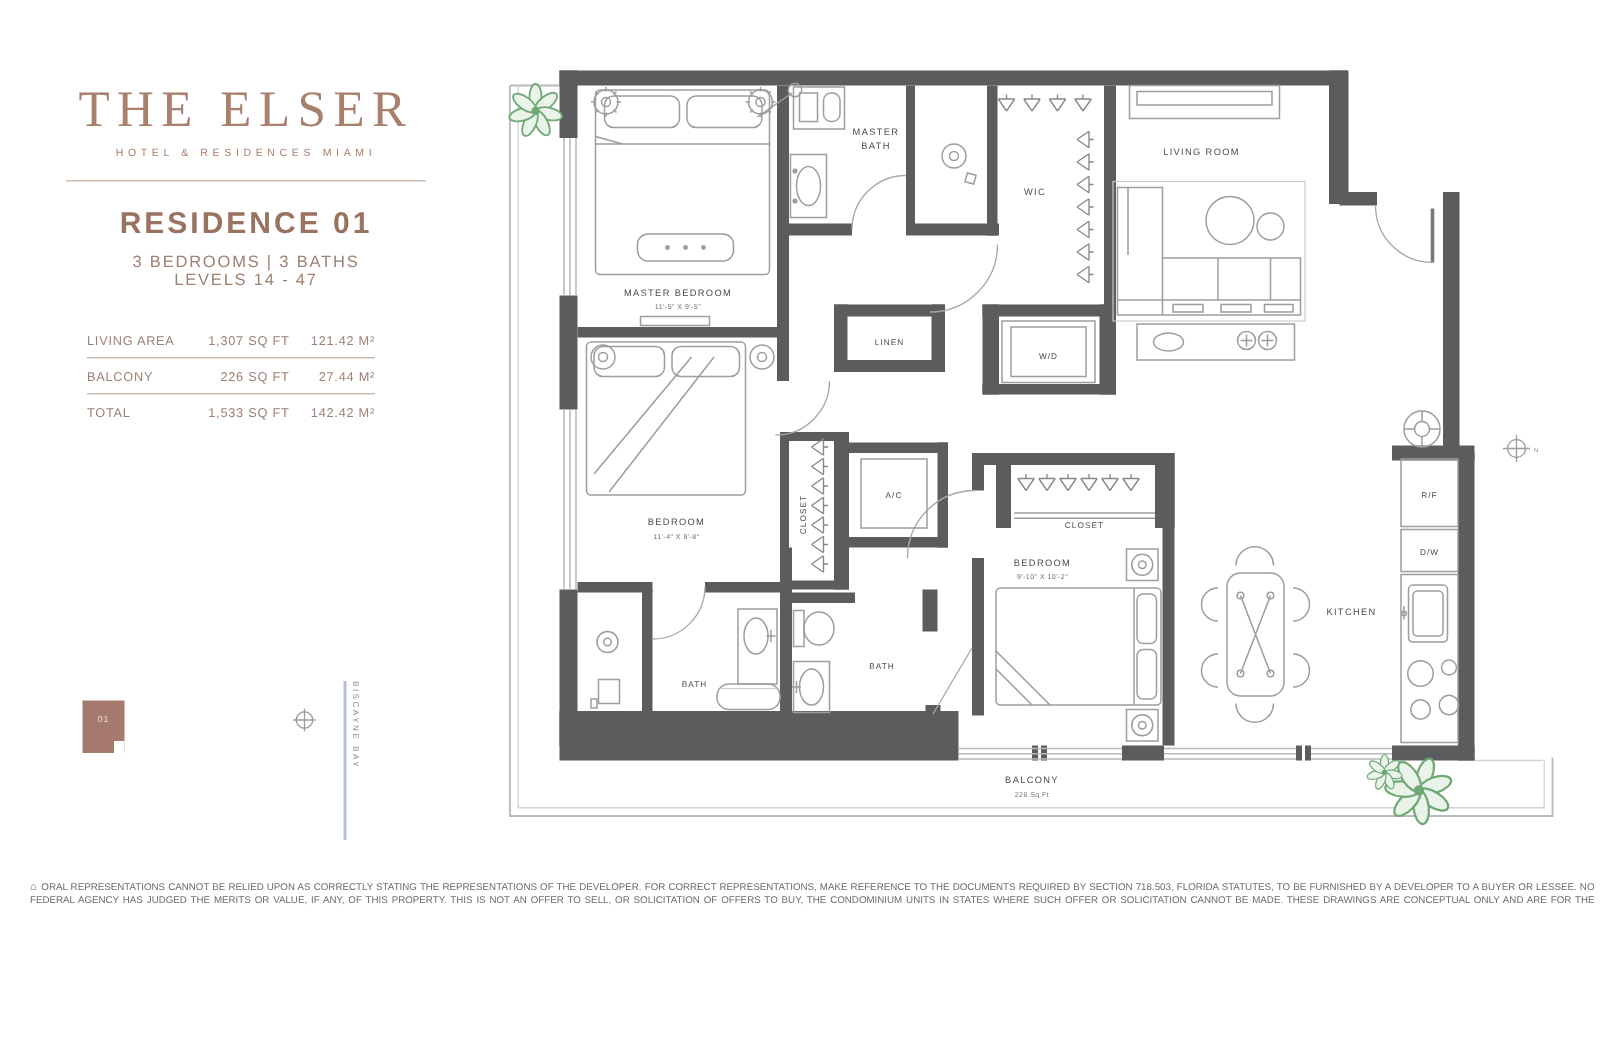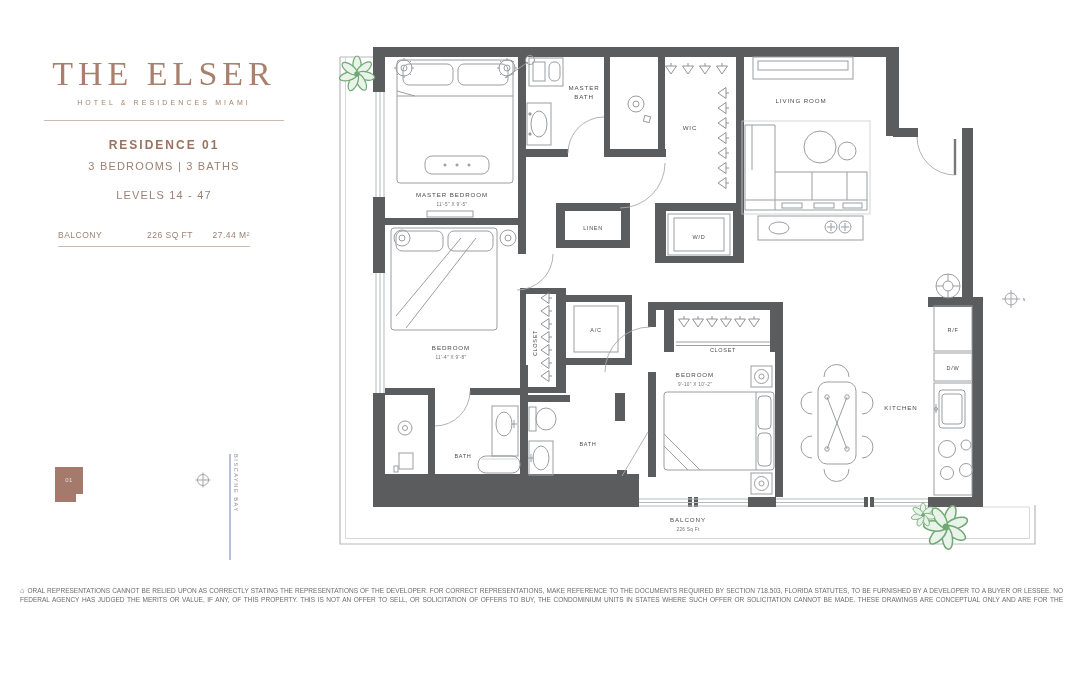--- a/index.html
+++ b/index.html
@@ -5,23 +5,23 @@
   html,body{margin:0;padding:0;background:#fff;}
   .page{position:relative;width:1080px;height:604px;background:#ffffff;overflow:hidden;
         font-family:"Liberation Sans",sans-serif;}
 
   
   .sidebar{position:absolute;left:40px;top:55px;width:248px;text-align:center;}
   .logo{font-family:"Liberation Serif",serif;font-size:34px;font-weight:400;
         letter-spacing:5px;color:#a8806d;white-space:nowrap;}
   .tagline{margin-top:6px;font-size:7px;letter-spacing:3.1px;color:#a8806d;}
   .rule{margin:14px 4px 17px 4px;border-top:1px solid #cdbbb0;height:0;}
-  .res-title{font-size:12px;font-weight:700;letter-spacing:2px;color:#9a7260;}
+  .res-title{font-size:20px;font-weight:700;letter-spacing:2px;color:#9a7260;}
   .res-spec{margin-top:8px;font-size:11px;letter-spacing:1.2px;color:#9d8173;}
-  .res-spec + .res-spec{margin-top:17px;}
+  .res-spec + .res-spec{margin-top:0;}
   .area-table{margin:22px 0 0 18px;width:192px;}
   .arow{display:flex;align-items:center;padding:6.5px 0;font-size:8.5px;
         letter-spacing:0.5px;color:#9d8173;}
   .arow.sep{border-bottom:1px solid #cdbbb0;}
   .alabel{flex:1.25;text-align:left;}
   .asqft{flex:1;text-align:right;}
   .asqm{flex:0.95;text-align:right;}
 
   
   .footprint{position:absolute;left:55px;top:467px;width:28px;height:35px;background:#a5796c;}
@@ -63,23 +63,33 @@
 
   <div class="sidebar">
     <div class="logo">THE ELSER</div>
     <div class="tagline">HOTEL &amp; RESIDENCES MIAMI</div>
     <div class="rule"></div>
     <div class="res-title">RESIDENCE 01</div>
     <div class="res-spec">3 BEDROOMS | 3 BATHS</div>
     <div class="res-spec">LEVELS 14 - 47</div>
     <div class="area-table">
       <div class="arow sep">
+        <span class="alabel">LIVING AREA</span>
+        <span class="asqft">1,307 SQ FT</span>
+        <span class="asqm">121.42 M²</span>
+      </div>
+      <div class="arow sep">
         <span class="alabel">BALCONY</span>
         <span class="asqft">226 SQ FT</span>
         <span class="asqm">27.44 M²</span>
+      </div>
+      <div class="arow">
+        <span class="alabel">TOTAL</span>
+        <span class="asqft">1,533 SQ FT</span>
+        <span class="asqm">142.42 M²</span>
       </div>
     </div>
   </div>
 
   <div class="footprint">
     <div class="unit01">01</div>
     <div class="notch"></div>
   </div>
   <svg class="mini-compass" width="20" height="20" viewBox="0 0 20 20">
     <g stroke="#9b9da0" stroke-width="0.9" fill="none">

